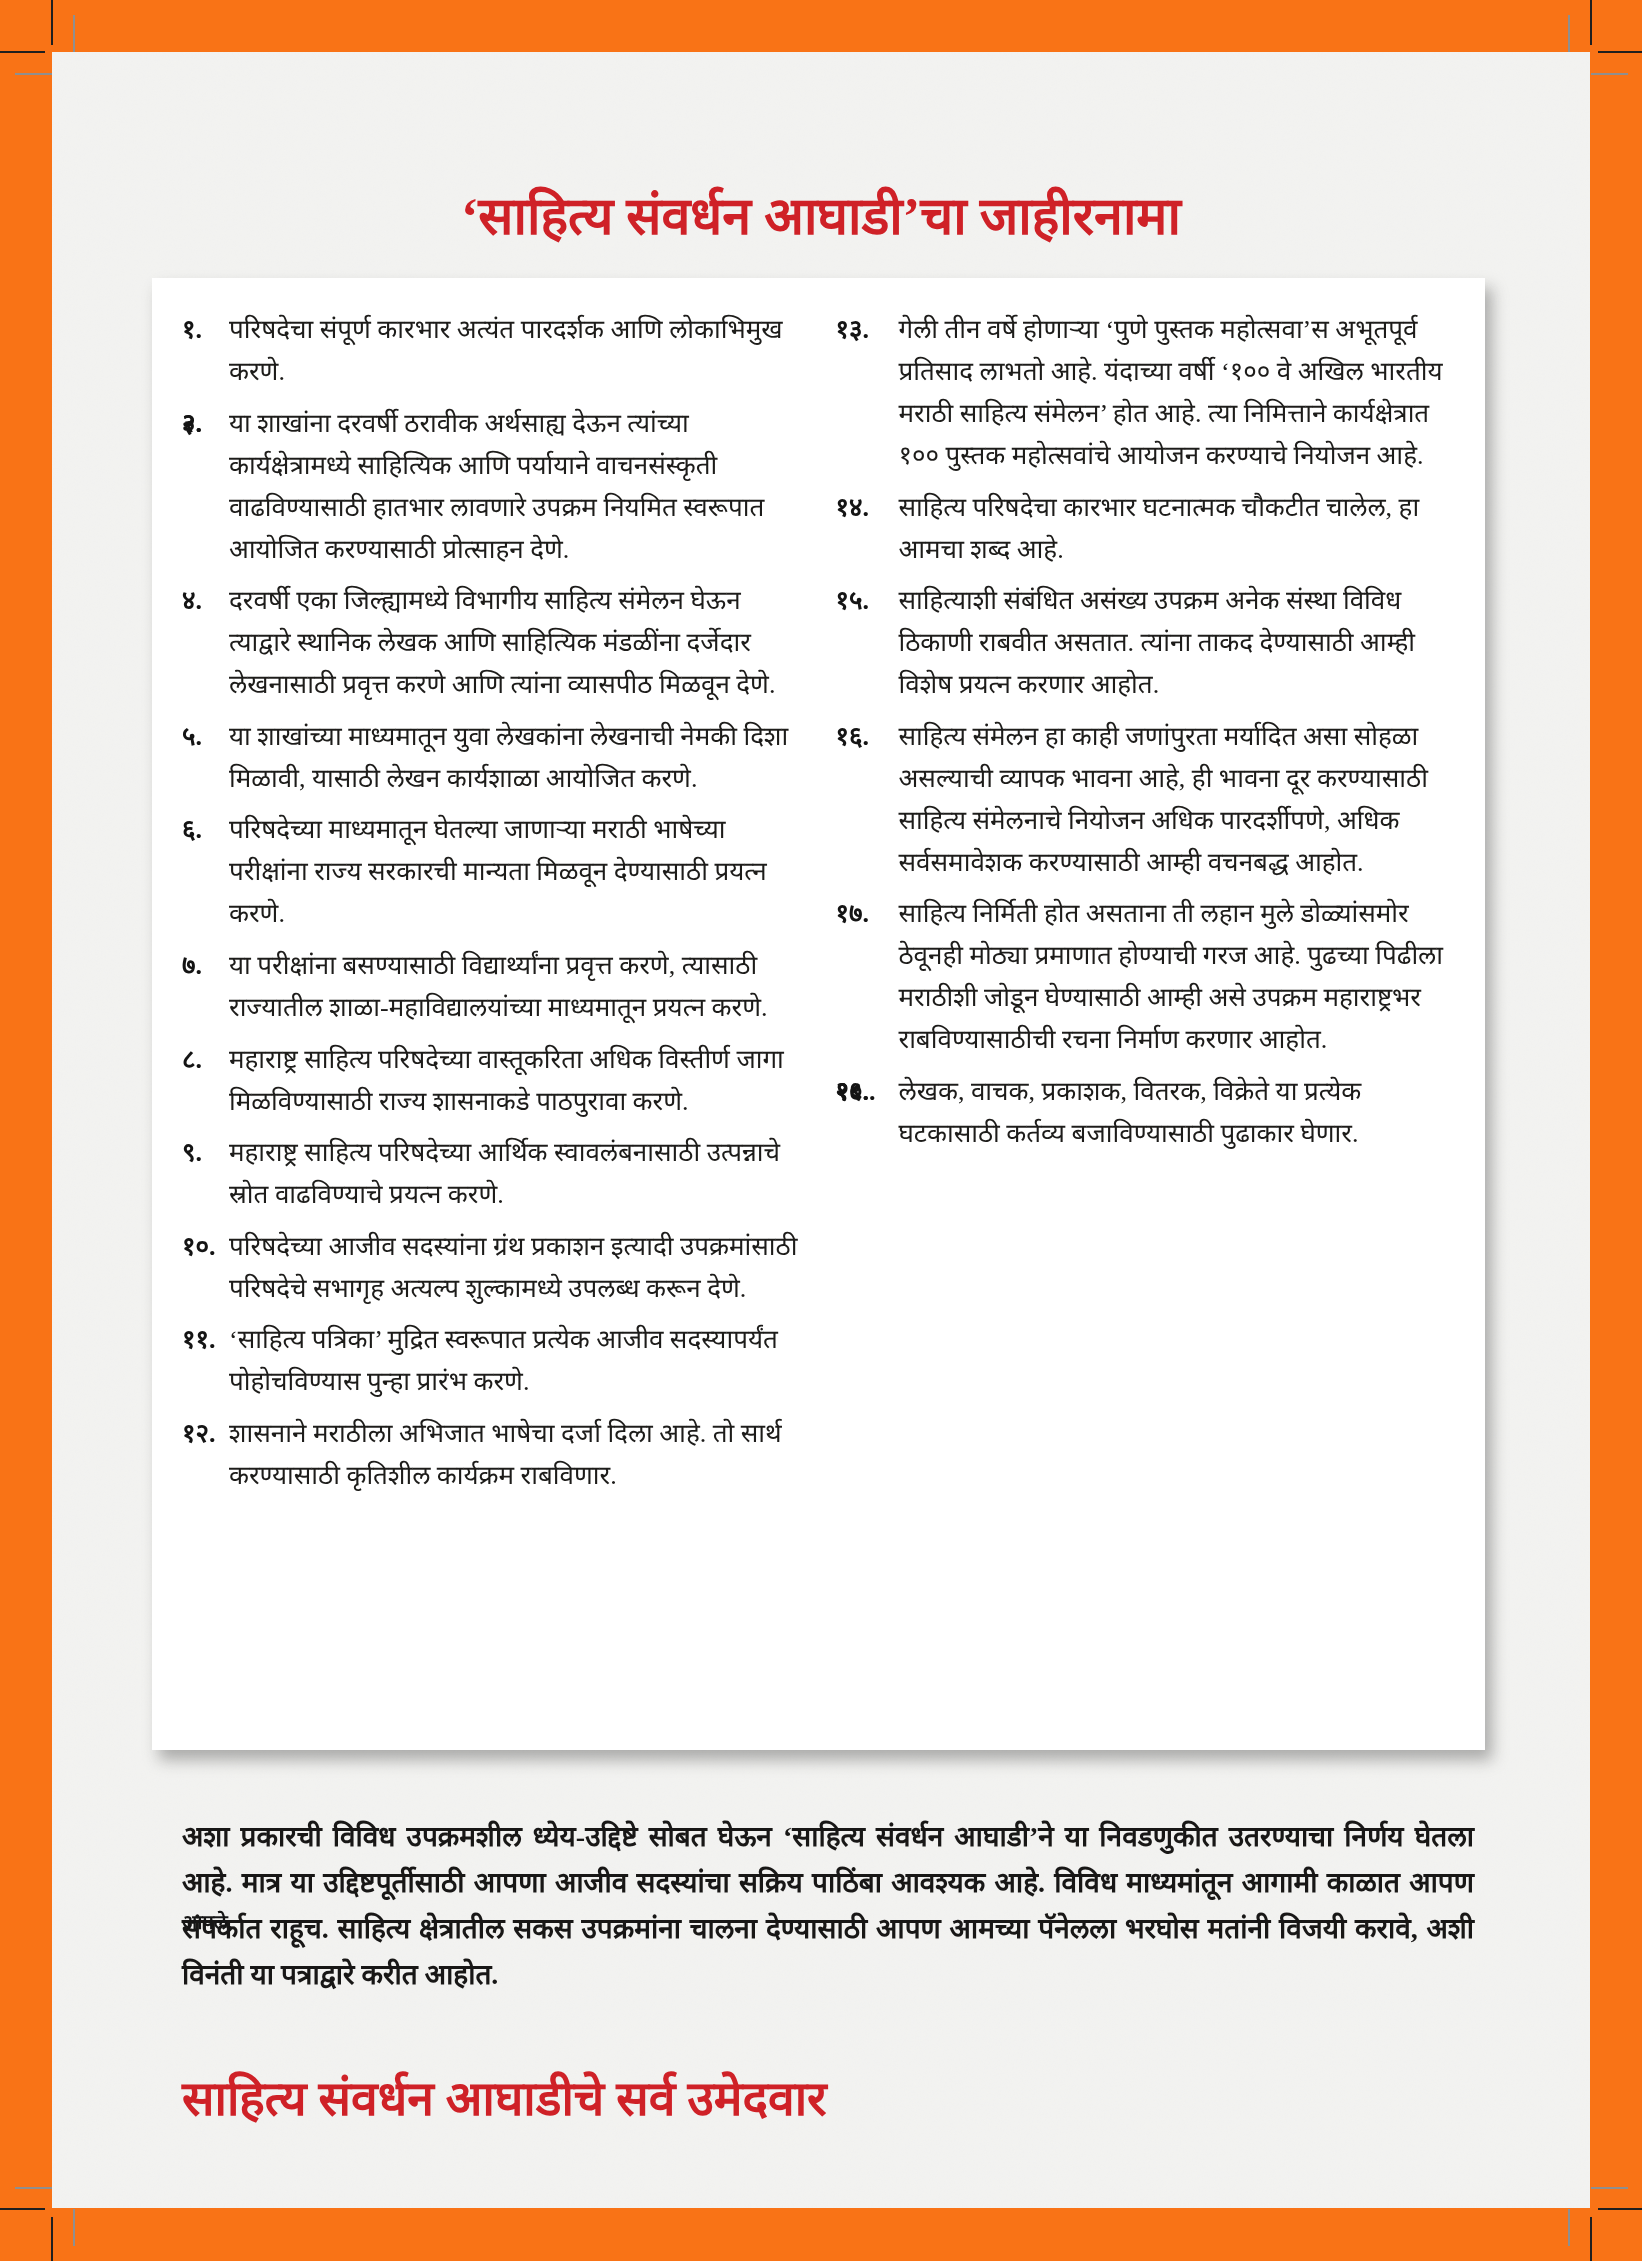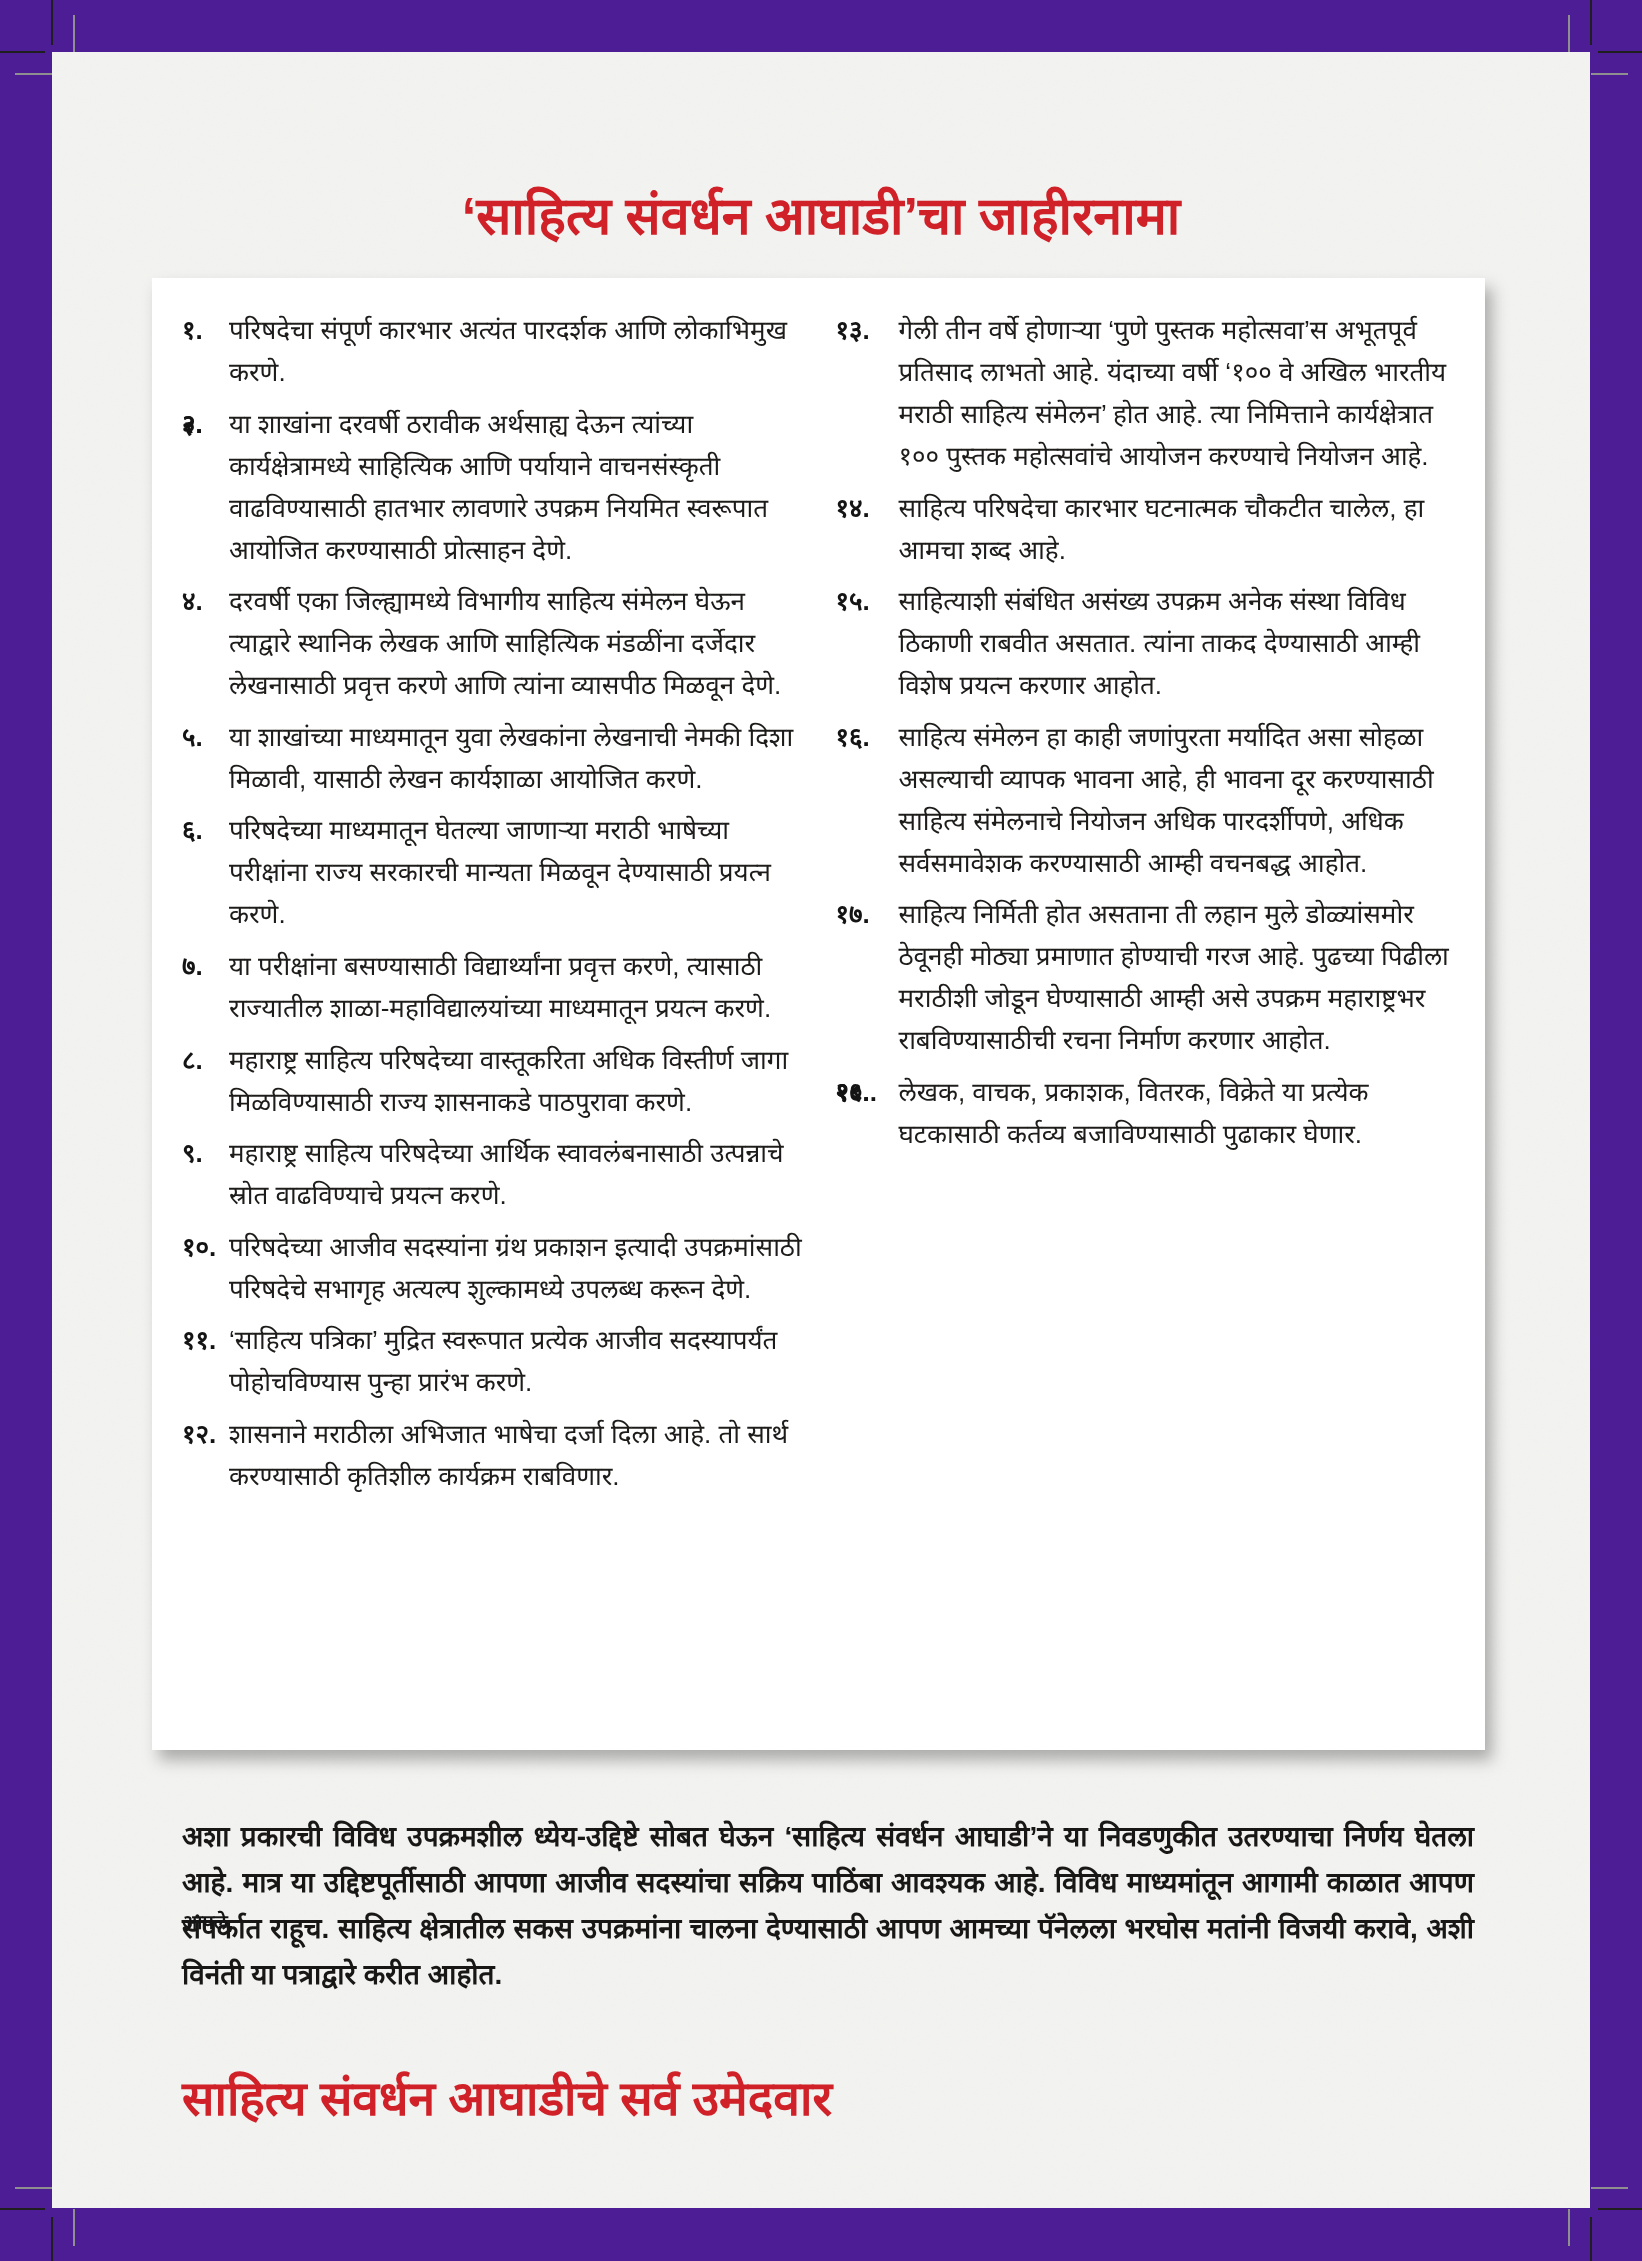--- a/index.html
+++ b/index.html
@@ -7,22 +7,23 @@
     --body-text:#1d1c1a;
     --paper-bg:#f1f1ef;
     --panel-bg:#ffffff;
   }
   *{box-sizing:border-box;margin:0;padding:0;}
   html,body{background:#ffffff;}
   body{font-family:"Liberation Sans","DejaVu Sans",sans-serif;}
   .page{
     position:relative;
     width:1643px;height:2261px;
-    background:#4c1d95;
+    background:#f97316;
     overflow:hidden;
+    font-family:Liberation Serif, serif;
   }
   
   .cm{position:absolute;background:#1f1f1f;}
   .cm.gray{background:#8f8f8f;}
   
   .paper{
     position:absolute;left:52px;top:52px;width:1538px;height:2156px;
     background:var(--paper-bg);
   }
   .paper-texture{position:absolute;inset:0;opacity:.5;pointer-events:none;}

